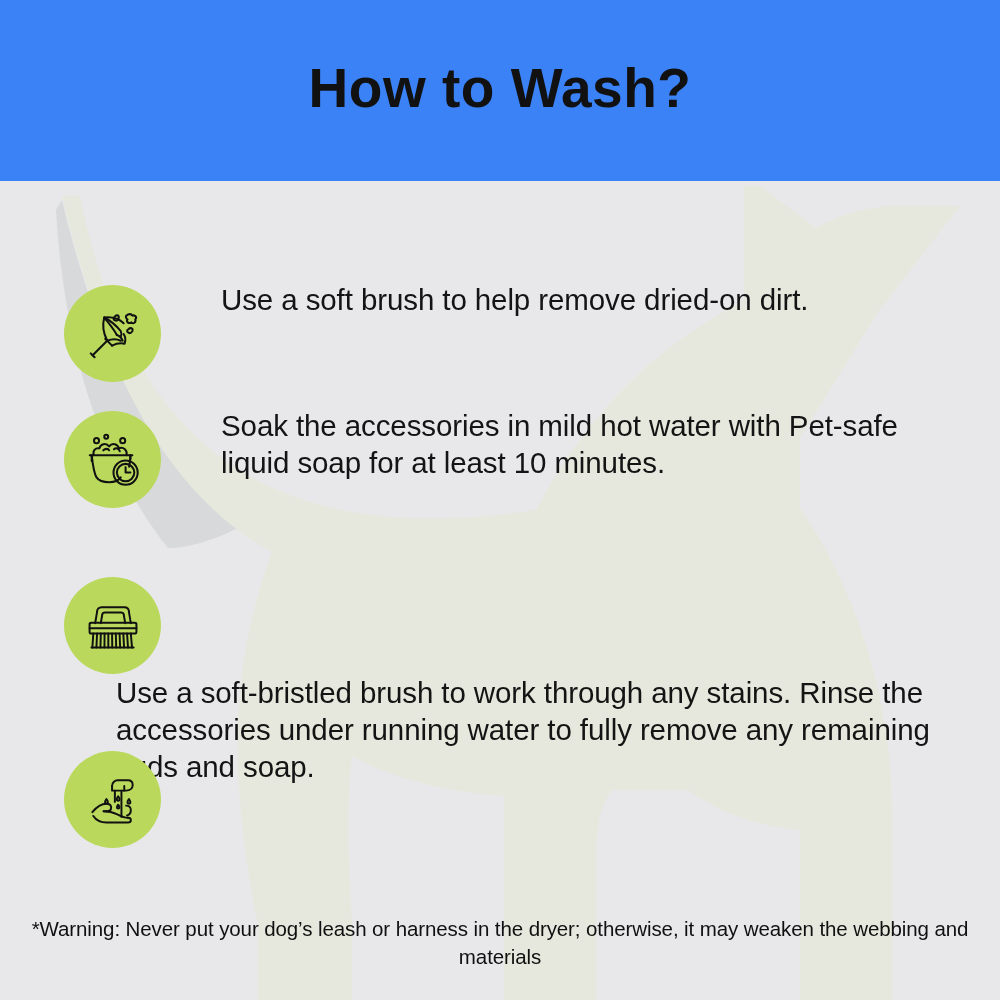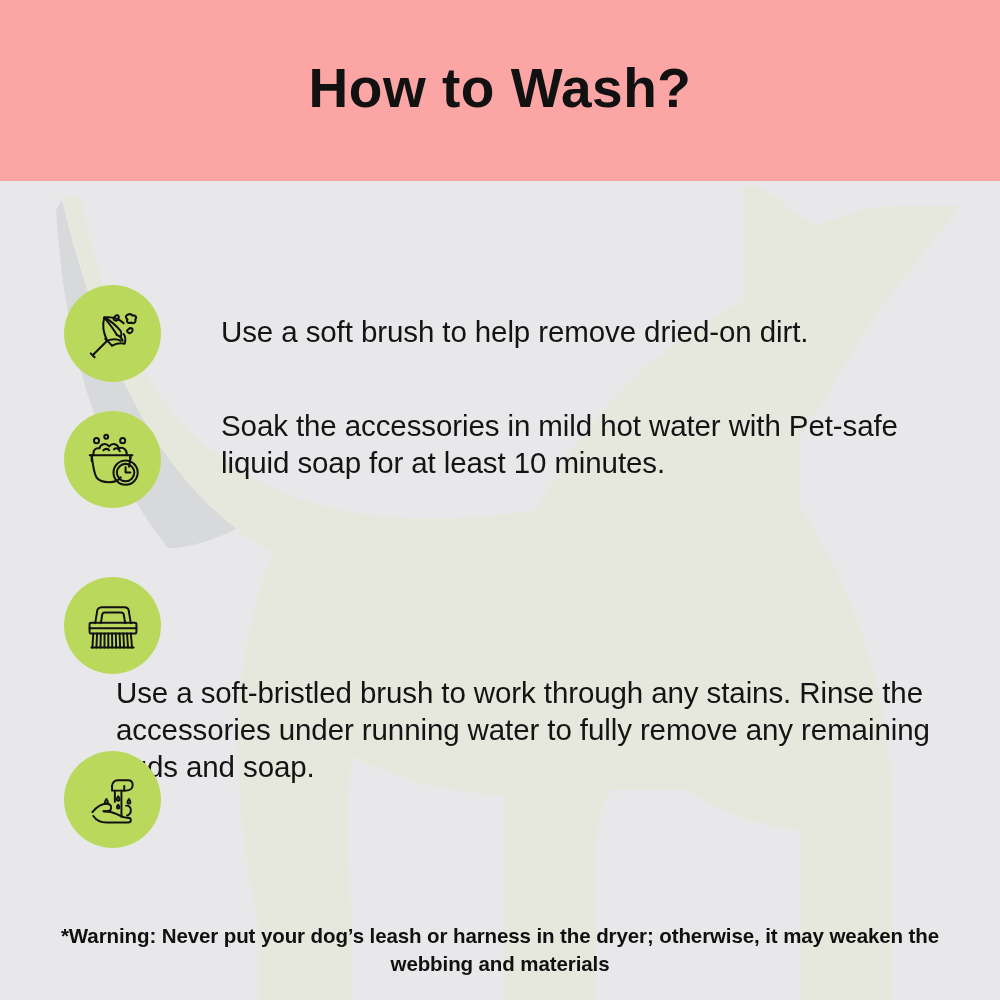--- a/index.html
+++ b/index.html
@@ -32,21 +32,21 @@
     pointer-events: none;
   }
 
   
   #header-band {
     position: absolute;
     left: 0;
     top: 0;
     width: 1000px;
     height: 181px;
-    background: #fca5a5;
+    background: #3b82f6;
     z-index: 2;
     display: flex;
     align-items: center;
     justify-content: center;
   }
   #page-title {
     font-size: 55px;
     font-weight: 700;
     color: #111111;
     letter-spacing: 0.5px;
@@ -93,46 +93,45 @@
     padding-left: 56px;
     font-size: 29.5px;
     line-height: 1.26;
     color: #141414;
     font-weight: 400;
     letter-spacing: -0.1px;
     white-space: pre-line;
   }
 
   
-  #row-1 { top: 100px; align-items: center; }
+  #row-1 { top: 100px; }
   #row-1 .step-icon-wrap { margin-top: 4px; }
   #row-2 { top: 226px; }
   #row-2 .step-icon-wrap { margin-top: 4px; }
   #row-3 { top: 348px; flex-direction: column; }
   #row-3 .step-icon-wrap { margin-top: 48px; }
   #row-4 { top: 520px; }
   #row-4 .step-icon-wrap { margin-top: 50px; }
 
   
   #warning {
     position: absolute;
     left: 0;
     top: 915px;
     width: 1000px;
     z-index: 2;
     text-align: center;
     font-size: 20.5px;
-    font-weight: 700;
+    font-weight: 400;
     color: #101010;
     line-height: 1.36;
     letter-spacing: -0.1px;
     white-space: pre-line;
     padding: 0 18px;
     box-sizing: border-box;
-    margin-top: 7px;
   }
 </style>
 </head>
 <body>
 
 <div id="poster">
 
   <svg id="watermark" viewBox="0 0 1000 1000" preserveAspectRatio="none" aria-hidden="true">
 
     <path fill="#d8d9da" d="M62,200 C78,268 104,350 140,412 C168,460 200,498 238,528

